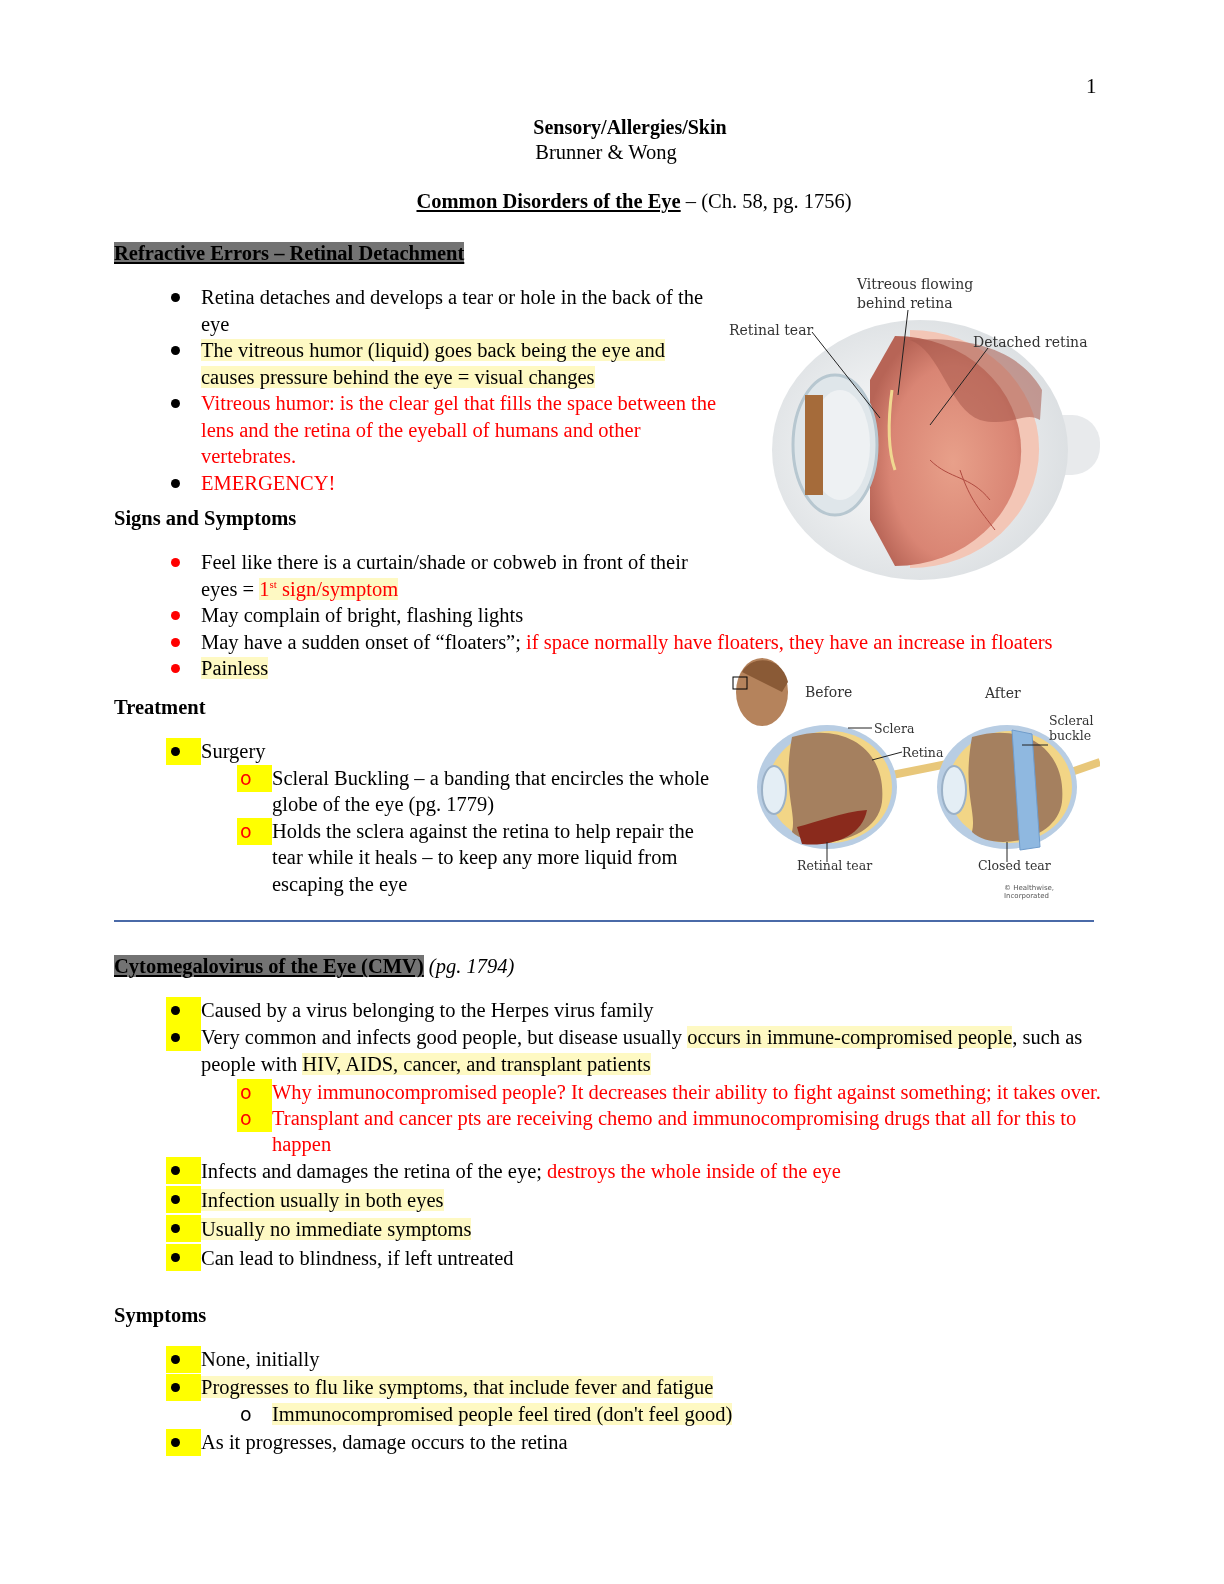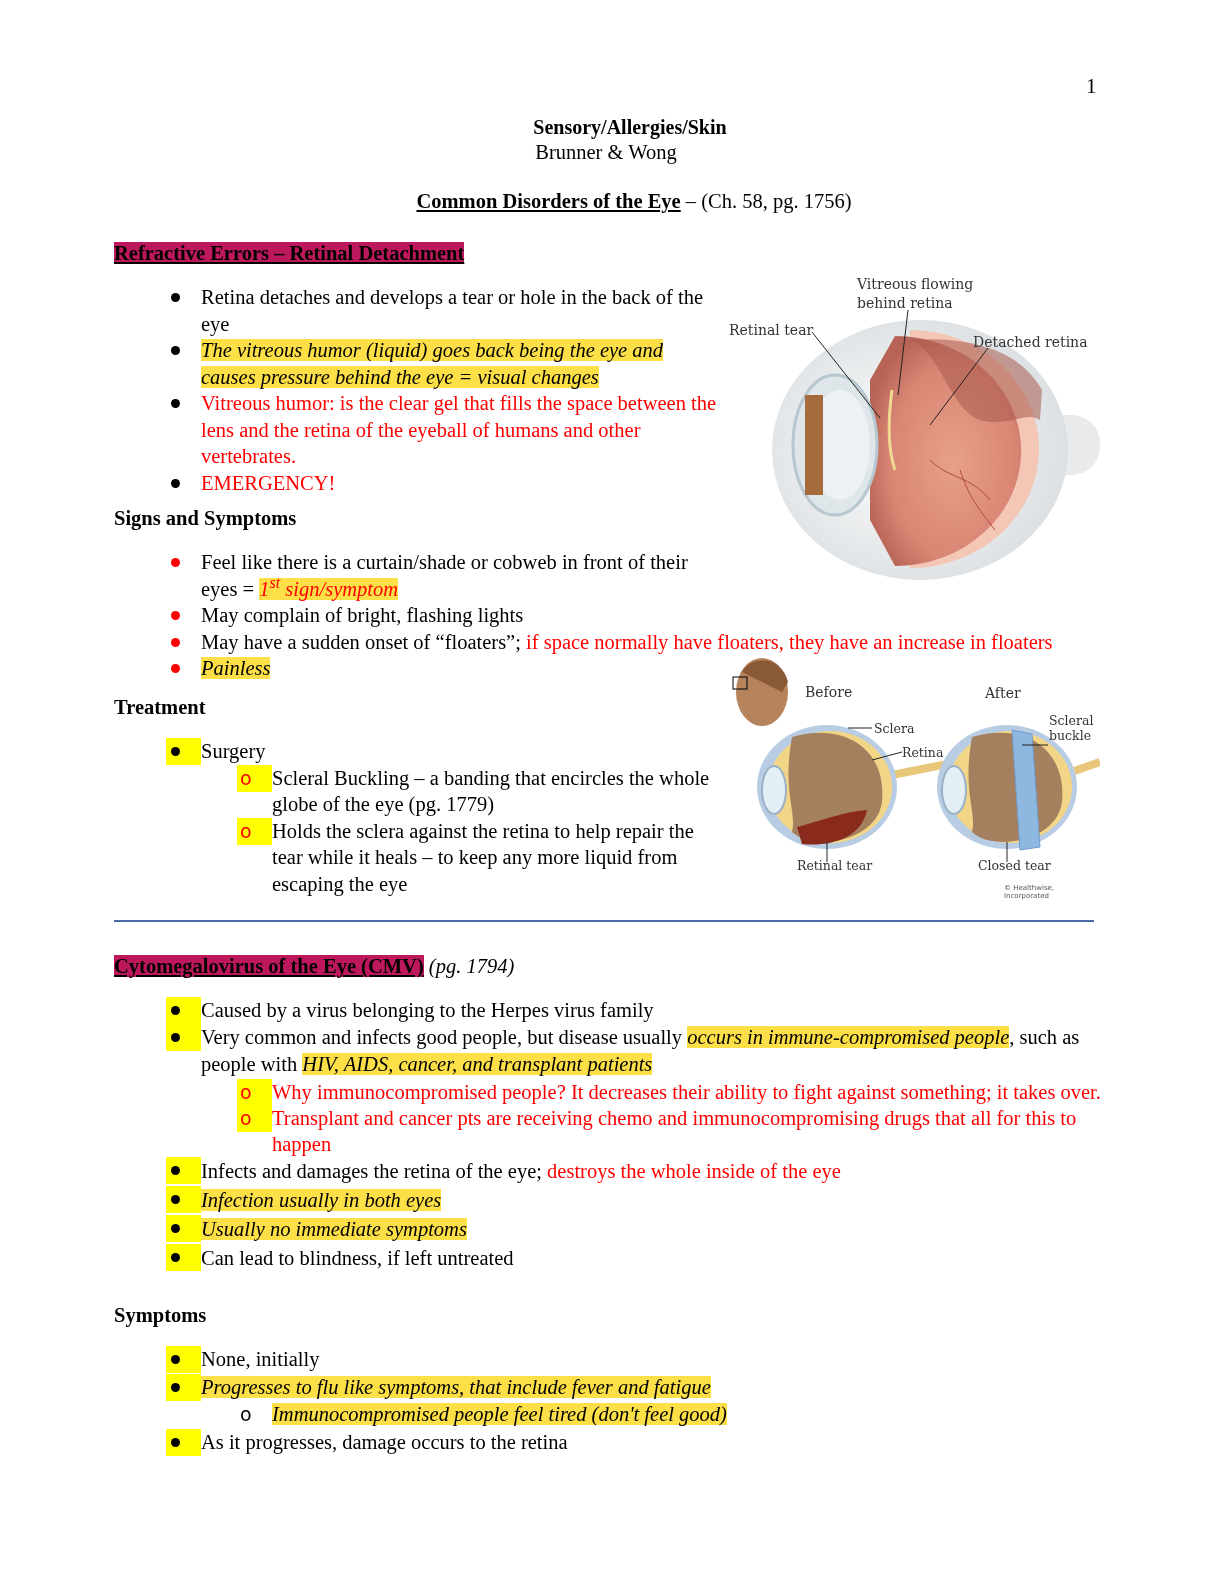--- a/index.html
+++ b/index.html
@@ -5,38 +5,38 @@
   html, body { margin:0; padding:0; background:#ffffff; }
   body { width:1224px; height:1584px; position:relative; overflow:hidden;
          font-family:"Liberation Serif", "DejaVu Serif", serif; color:#000; font-size:20.5px; }
   .abs { position:absolute; }
   .page-num { left:1086px; top:74px; font-size:21px; }
   .title-block { left:0; width:1212px; text-align:center; }
   .t1 { top:116px; font-weight:bold; font-size:20px;padding-left:24px; }
   .t2 { top:141px; font-size:20.5px; }
   .t3 { top:190px; font-size:20.5px;padding-left:28px; }
   .t3 .u { font-weight:bold; text-decoration:underline; }
-  .hl-green { background:#be185d; }
-  .hl-yellow { background:#fde047;font-style:italic; }
+  .hl-green { background:#737373; }
+  .hl-yellow { background:#fef9c3; }
   .red { color:#ff0000; }
   .sec-head { left:114px; font-weight:bold; font-size:20.5px; }
   .sec-head.u { text-decoration:underline; }
   .sec-head .plain { font-weight:normal; text-decoration:none;font-style:italic; }
   ul.lst { position:absolute; margin:16px; padding:0; list-style:none; }
   ul.lst li { position:relative; line-height:26.5px; }
   .bul { position:absolute; left:-35px; top:0; width:35px; height:27px; }
   .bul .dot { position:absolute; left:5px; top:9px; width:9px; height:9px; border-radius:50%; background:#000; }
   .bul.redb .dot { background:#ff0000; }
   .bul.hlb { background:#ffff00; }
   .sub { position:relative; padding-left:35px; }
   .sub .o { position:absolute; left:0; top:0; width:35px; height:27px; font-family:"DejaVu Sans", sans-serif; font-size:19px; line-height:27px; }
   .sub .o span { padding-left:3px; }
   .sub .o.hlb { background:#ffff00; }
   .sub .o.redo { color:#ff0000; }
-  sup { font-size:16px; vertical-align:8px; line-height:0; }
+  sup { font-size:11px; vertical-align:8px; line-height:0; }
   .hr-line { left:114px; width:980px; top:920px; height:0; border-top:2px solid #4a6aa8; }
   .fig { position:absolute; }
   .fig-label { position:absolute; font-family:"DejaVu Serif", serif; font-size:14px; color:#333; white-space:nowrap; }
   .fig-label.sm { font-size:12.5px; }
   .copy { position:absolute; font-family:"DejaVu Sans", sans-serif; font-size:7px; color:#555; }
 </style>
 </head>
 <body>
 
 <div class="abs page-num">1</div>

